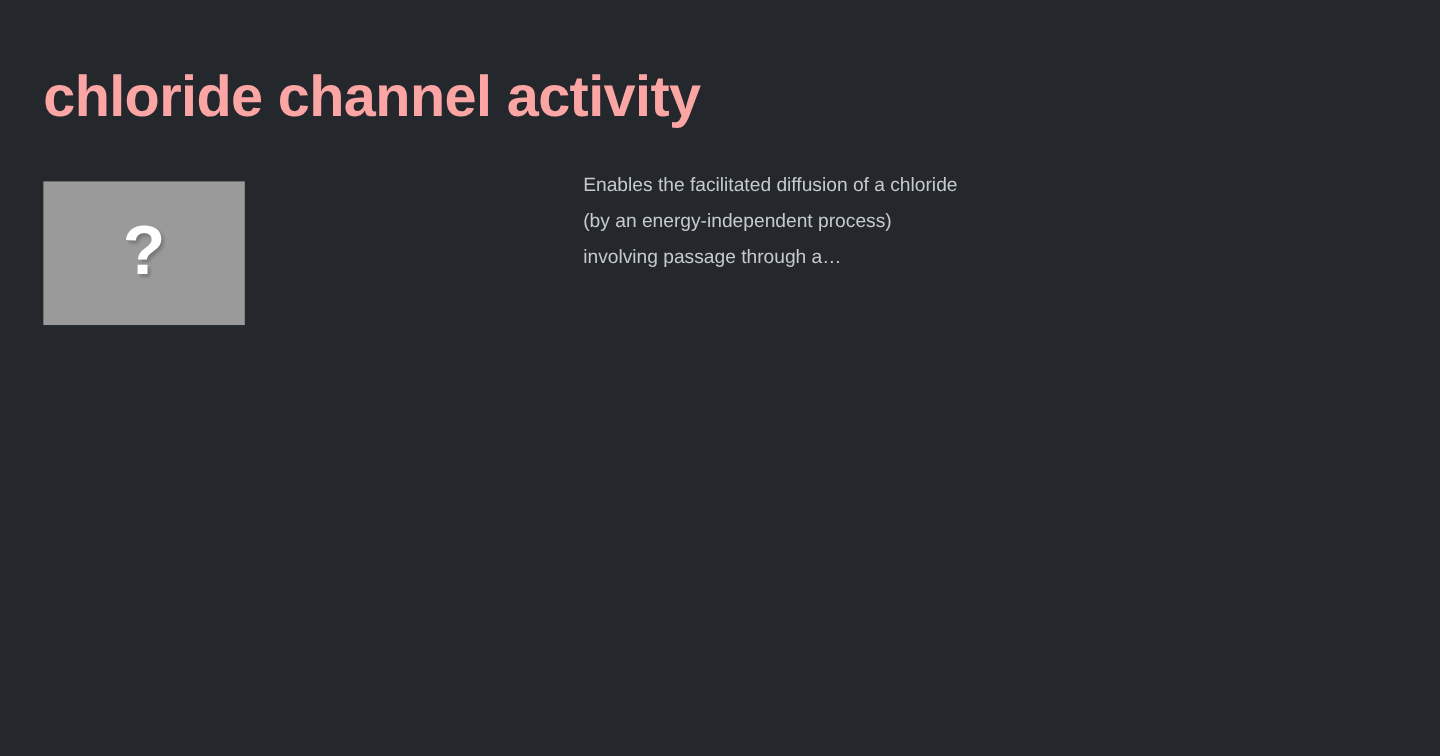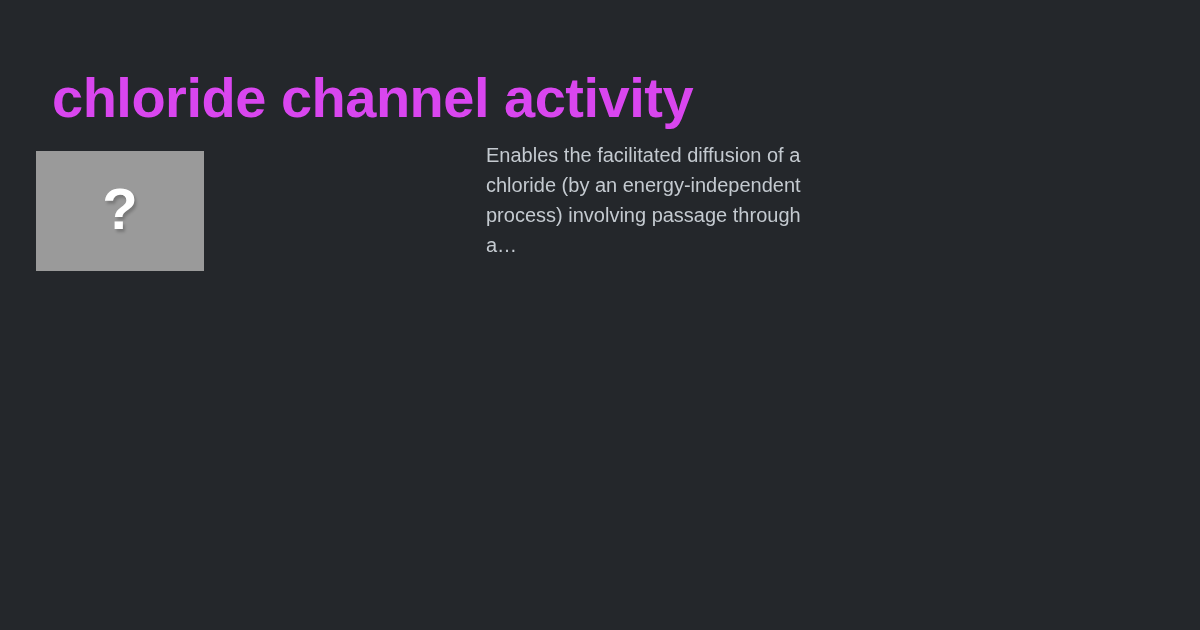--- a/index.html
+++ b/index.html
@@ -19,26 +19,26 @@
     position: relative;
     width: 1200px;
     height: 630px;
   }
 
   
   .page-title {
     position: absolute;
     left: 36px;
     top: 48px;
-    margin: 16px;
-    font-size: 56px;
+    margin: 0;
+    font-size: 48px;
     font-weight: bold;
     line-height: 68px;
     letter-spacing: -0.5px;
-    color: #d946ef;
+    color: #fca5a5;
     white-space: nowrap;
   }
 
   
   .preview-card {
     position: absolute;
     left: 36px;
     top: 151px;
     width: 420px;
     height: 120px;
@@ -82,21 +82,21 @@
     transform: translateY(-2px);
   }
 
   
   .description {
     position: absolute;
     left: 486px;
     top: 140px;
     width: 320px;
     margin: 0;
-    font-size: 20px;
+    font-size: 16px;
     line-height: 30px;
     color: #c4cad0;
   }
 </style>
 </head>
 <body>
 
 <div class="page">
 
   <h1 class="page-title">chloride channel activity</h1>

